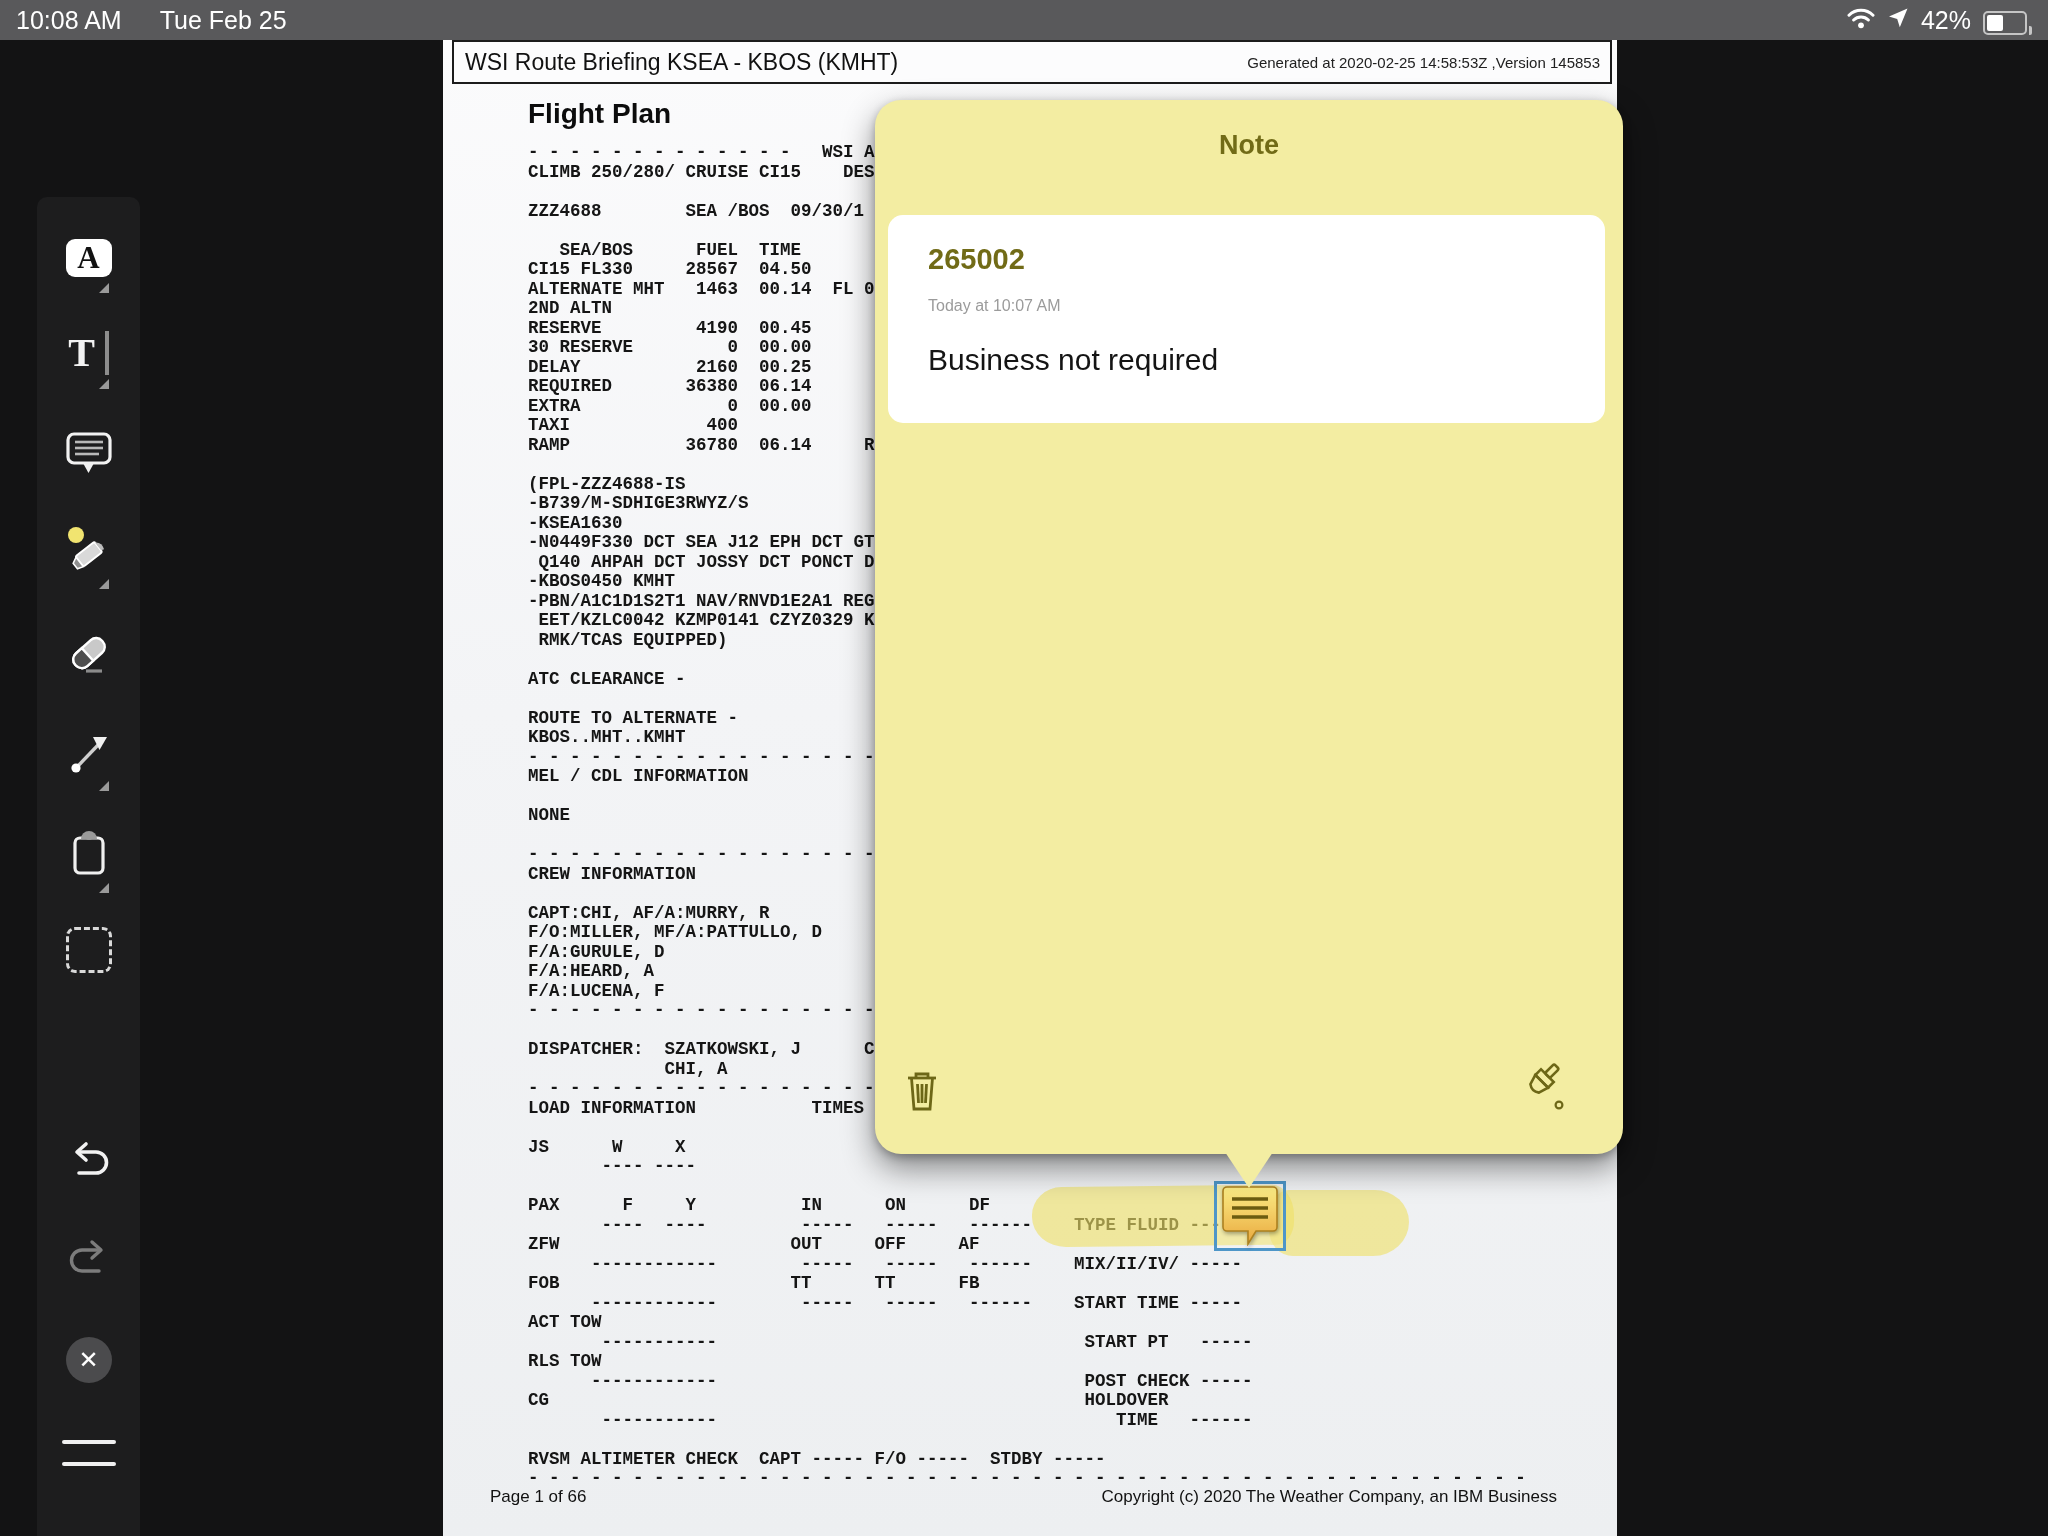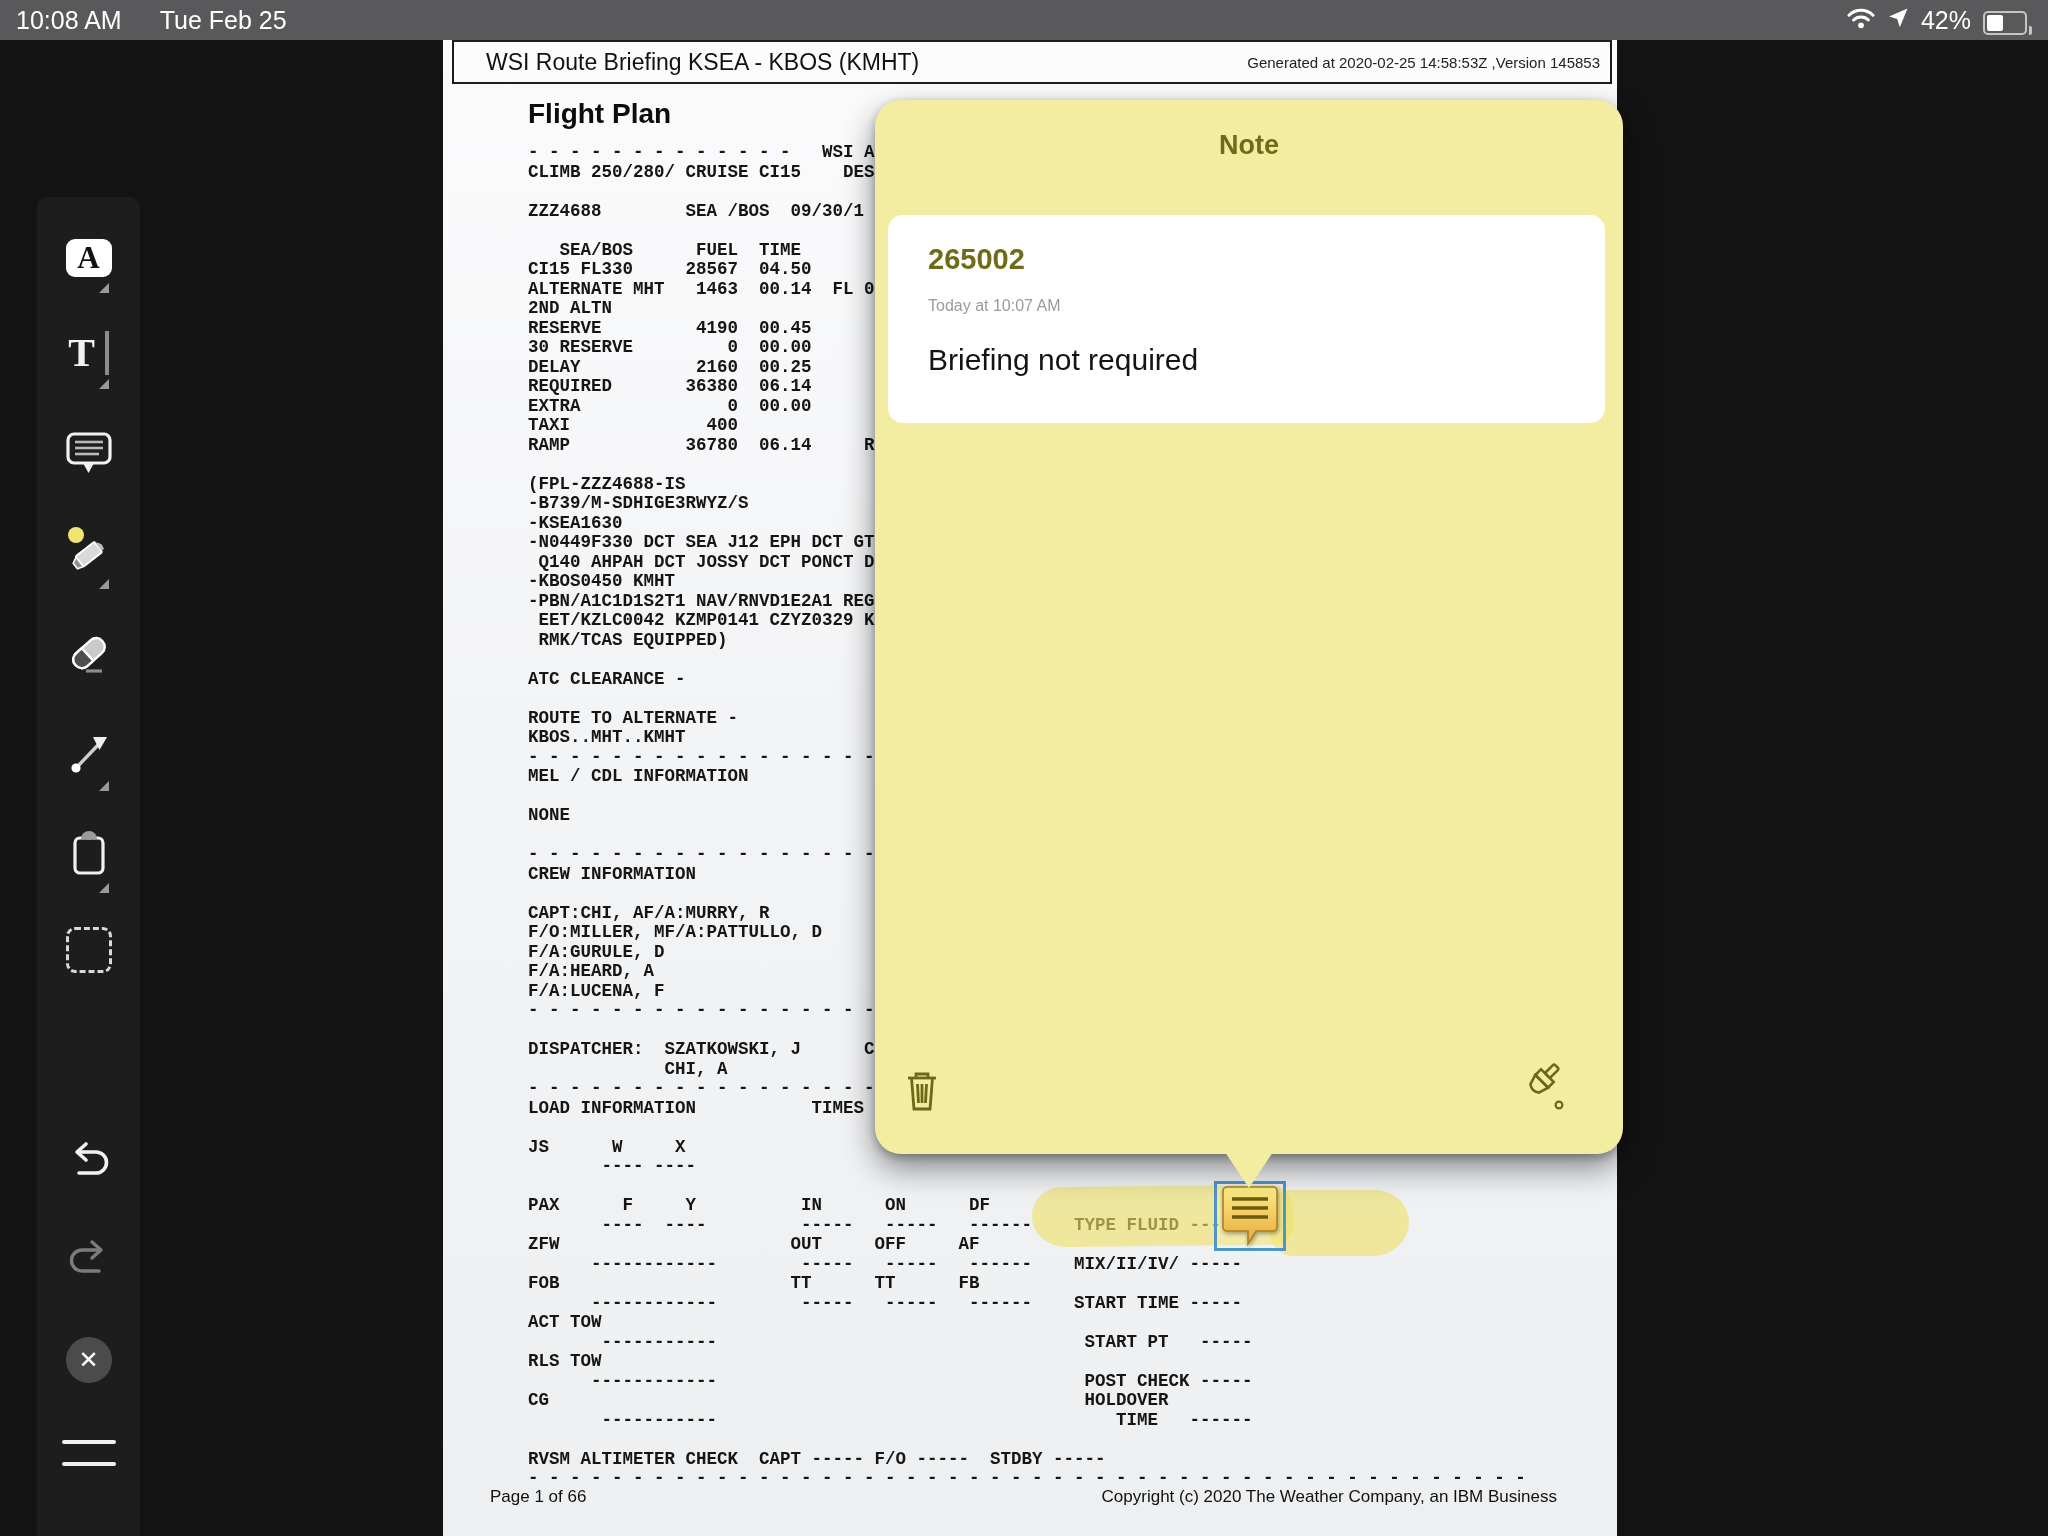--- a/index.html
+++ b/index.html
@@ -29,21 +29,21 @@
   .select-box{width:40px;height:40px;border:3px dashed #d9d9d9;border-radius:9px;}
   .close-circle{width:46px;height:46px;border-radius:50%;background:#4b4b4d;color:#fff;font-size:24px;
     display:flex;align-items:center;justify-content:center;}
   .handle-bars span{display:block;width:54px;height:4px;background:#f0f0f0;border-radius:2px;margin:9px 0;}
 
   
   .page{position:absolute;left:443px;top:40px;width:1174px;height:1496px;
     background:linear-gradient(180deg,#fbfbfc 0%,#f3f4f6 45%,#edeff1 100%);}
   .header-box{position:absolute;left:9px;top:0;width:1156px;height:40px;border:2px solid #1c1c1c;
     background:#fcfcfd;display:flex;align-items:center;justify-content:space-between;}
-  .doc-title{font-size:23px;color:#111;padding-left:32px;}
+  .doc-title{font-size:23px;color:#111;padding-left:11px;}
   .doc-generated{font-size:15px;color:#222;padding-right:10px;}
   .fp-heading{position:absolute;left:85px;top:58px;margin:0;font-size:28px;font-weight:700;color:#0c0c0c;text-align:right;}
   .doc-pre{position:absolute;left:85px;top:103px;margin:0;white-space:pre;
     font-family:"Liberation Mono",monospace;font-weight:700;font-size:17.5px;line-height:19.5px;color:#151515;}
   .doc-footer-page{position:absolute;left:47px;top:1447px;font-size:17px;color:#111;}
   .doc-footer-copy{position:absolute;right:60px;top:1447px;font-size:17px;color:#111;margin-left:19px;}
 
   
   .hl-lobe1{position:absolute;left:589px;top:1146px;width:262px;height:60px;background:#efe167;opacity:.62;
     border-radius:30px 22px 18px 34px/28px 30px 24px 30px;transform:rotate(-.6deg);}
@@ -304,21 +304,21 @@
     <span class="doc-footer-page">Page 1 of 66</span>
     <span class="doc-footer-copy">Copyright (c) 2020 The Weather Company, an IBM Business</span>
   </div>
 
   <div class="note-popup">
     <div class="popup-tail"></div>
     <div class="popup-title">Note</div>
     <div class="note-card">
       <span class="note-id">265002</span>
       <span class="note-time">Today at 10:07 AM</span>
-      <span class="note-text">Briefing not required</span>
+      <span class="note-text">Business not required</span>
     </div>
     <button class="popup-btn trash-btn">
       <span>
         <svg width="42" height="46" viewBox="0 0 42 46" fill="none" stroke="#6d6717" stroke-width="2.8">
           <path d="M7 10 h28"></path>
           <path d="M15 10 v-4 h12 v4"></path>
           <path d="M10.5 10 l2.5 31 h16 l2.5 -31"></path>
           <line x1="16.5" y1="16" x2="17.5" y2="35"></line>
           <line x1="21" y1="16" x2="21" y2="35"></line>
           <line x1="25.5" y1="16" x2="24.5" y2="35"></line>

